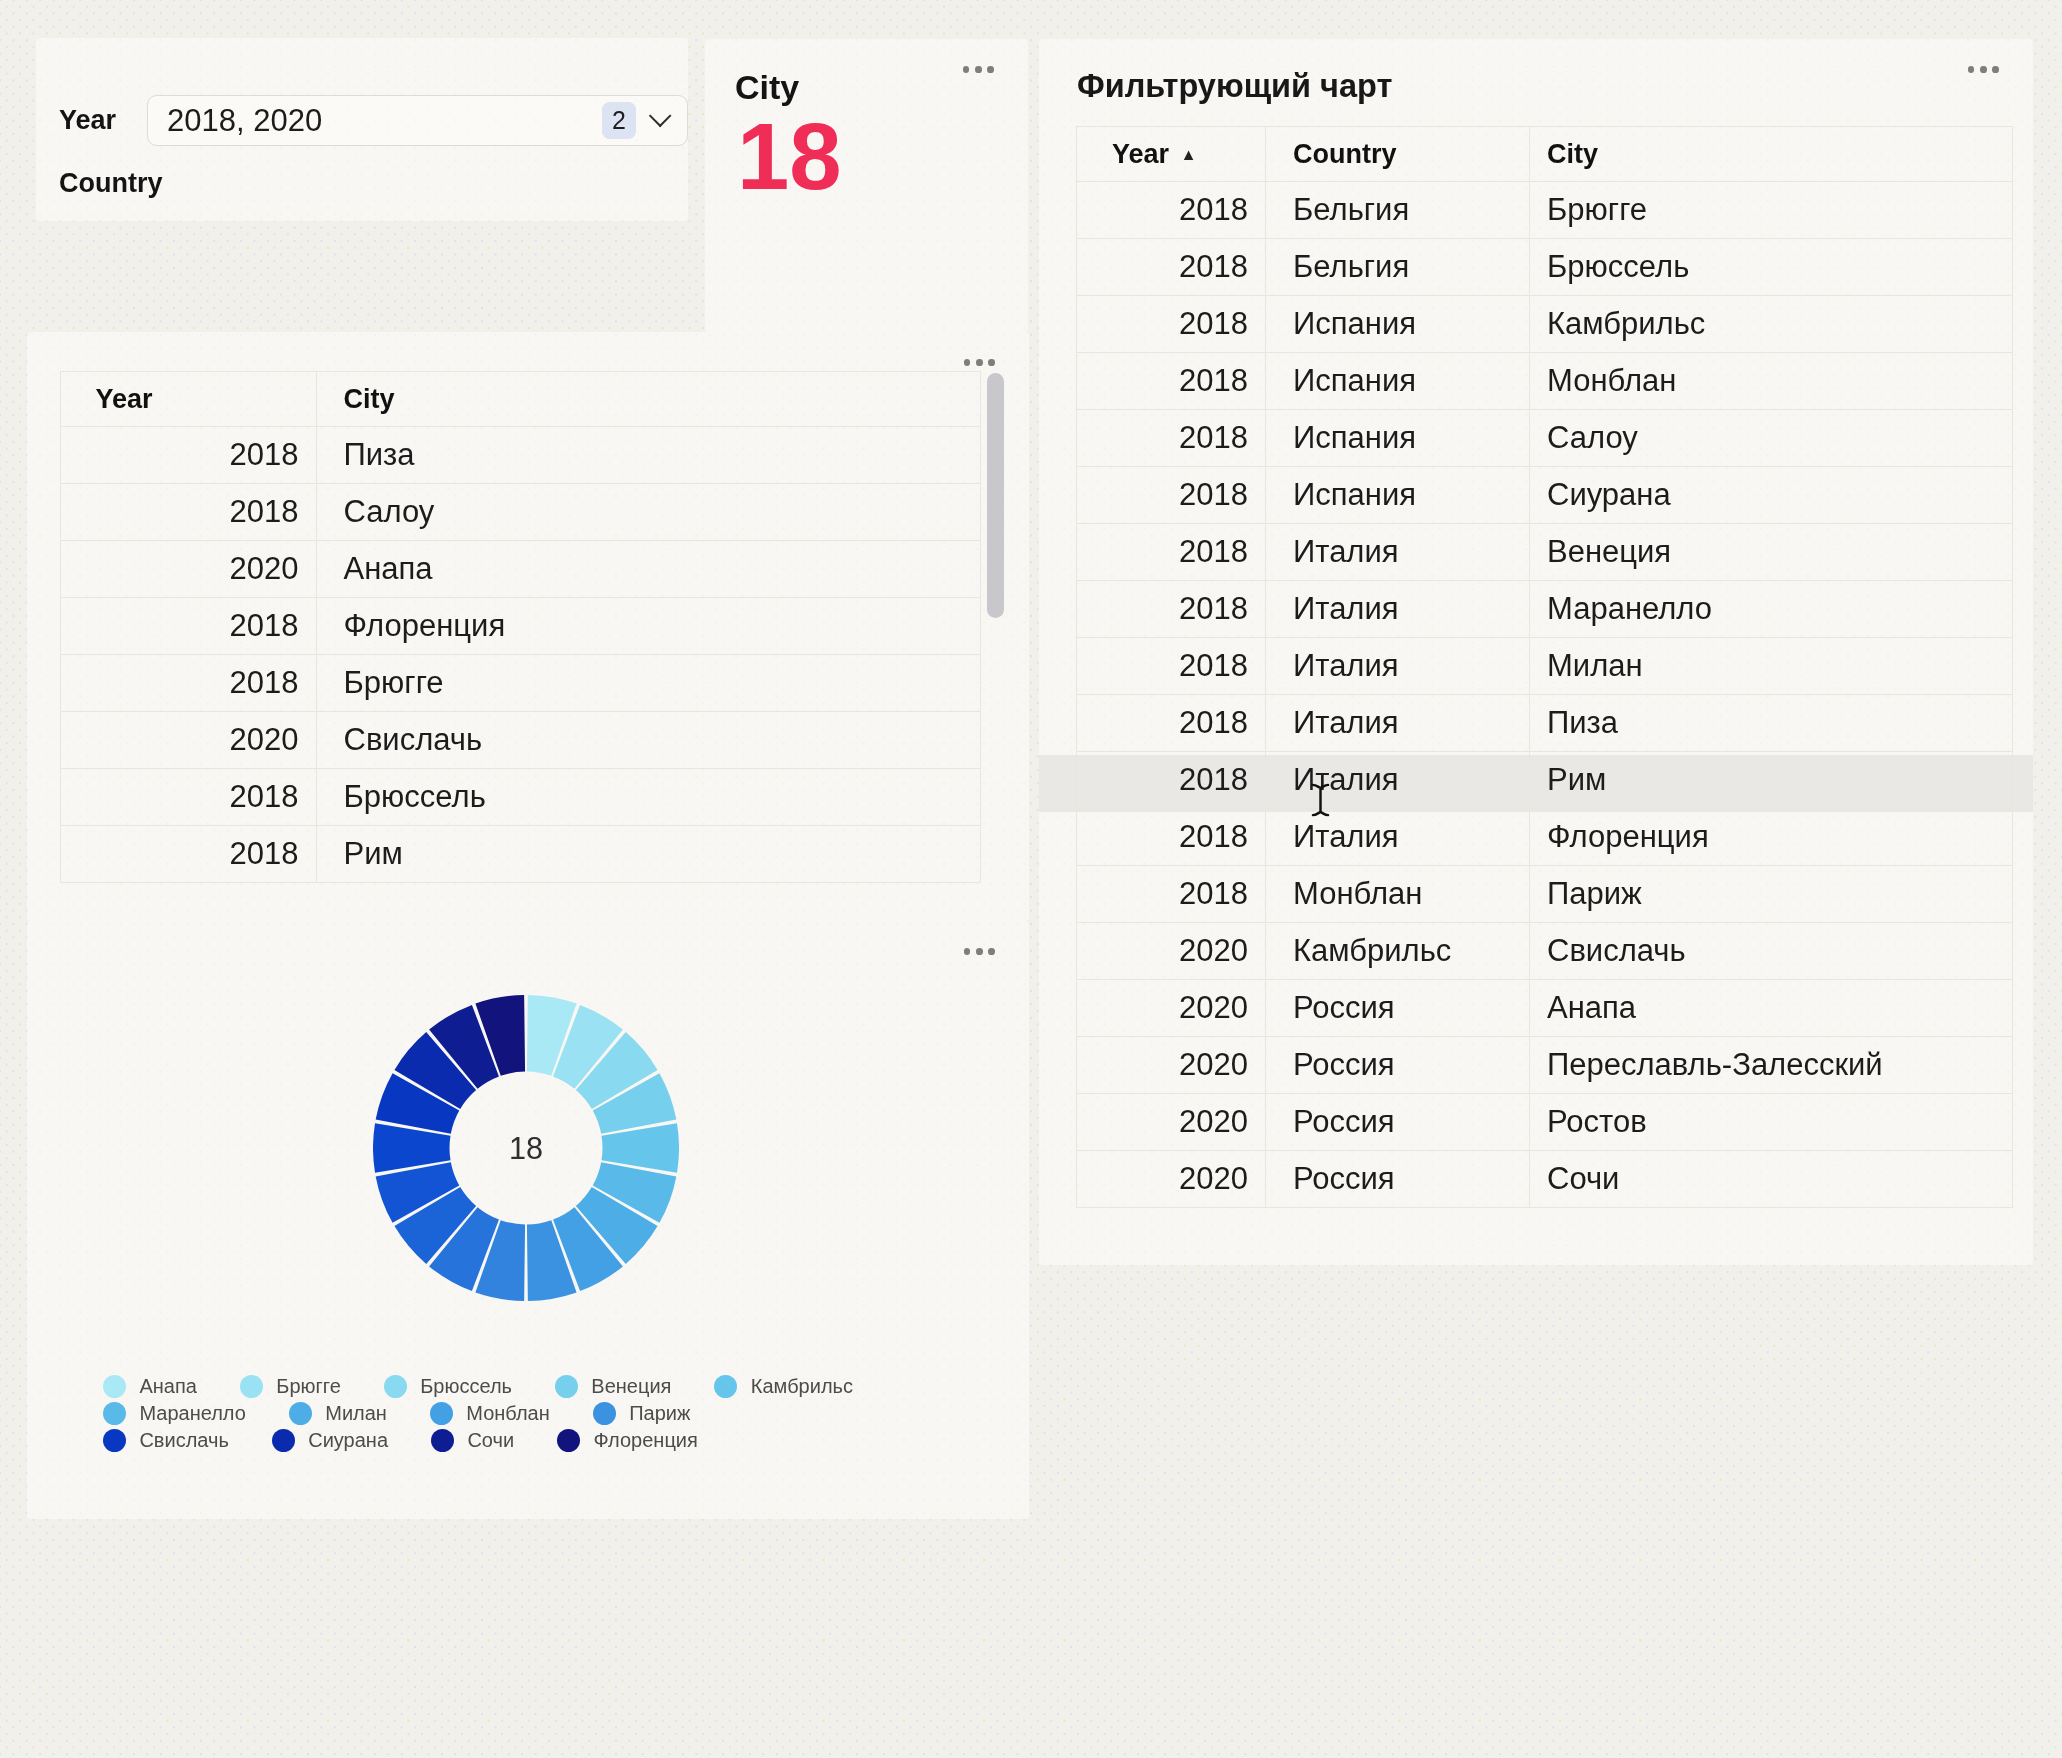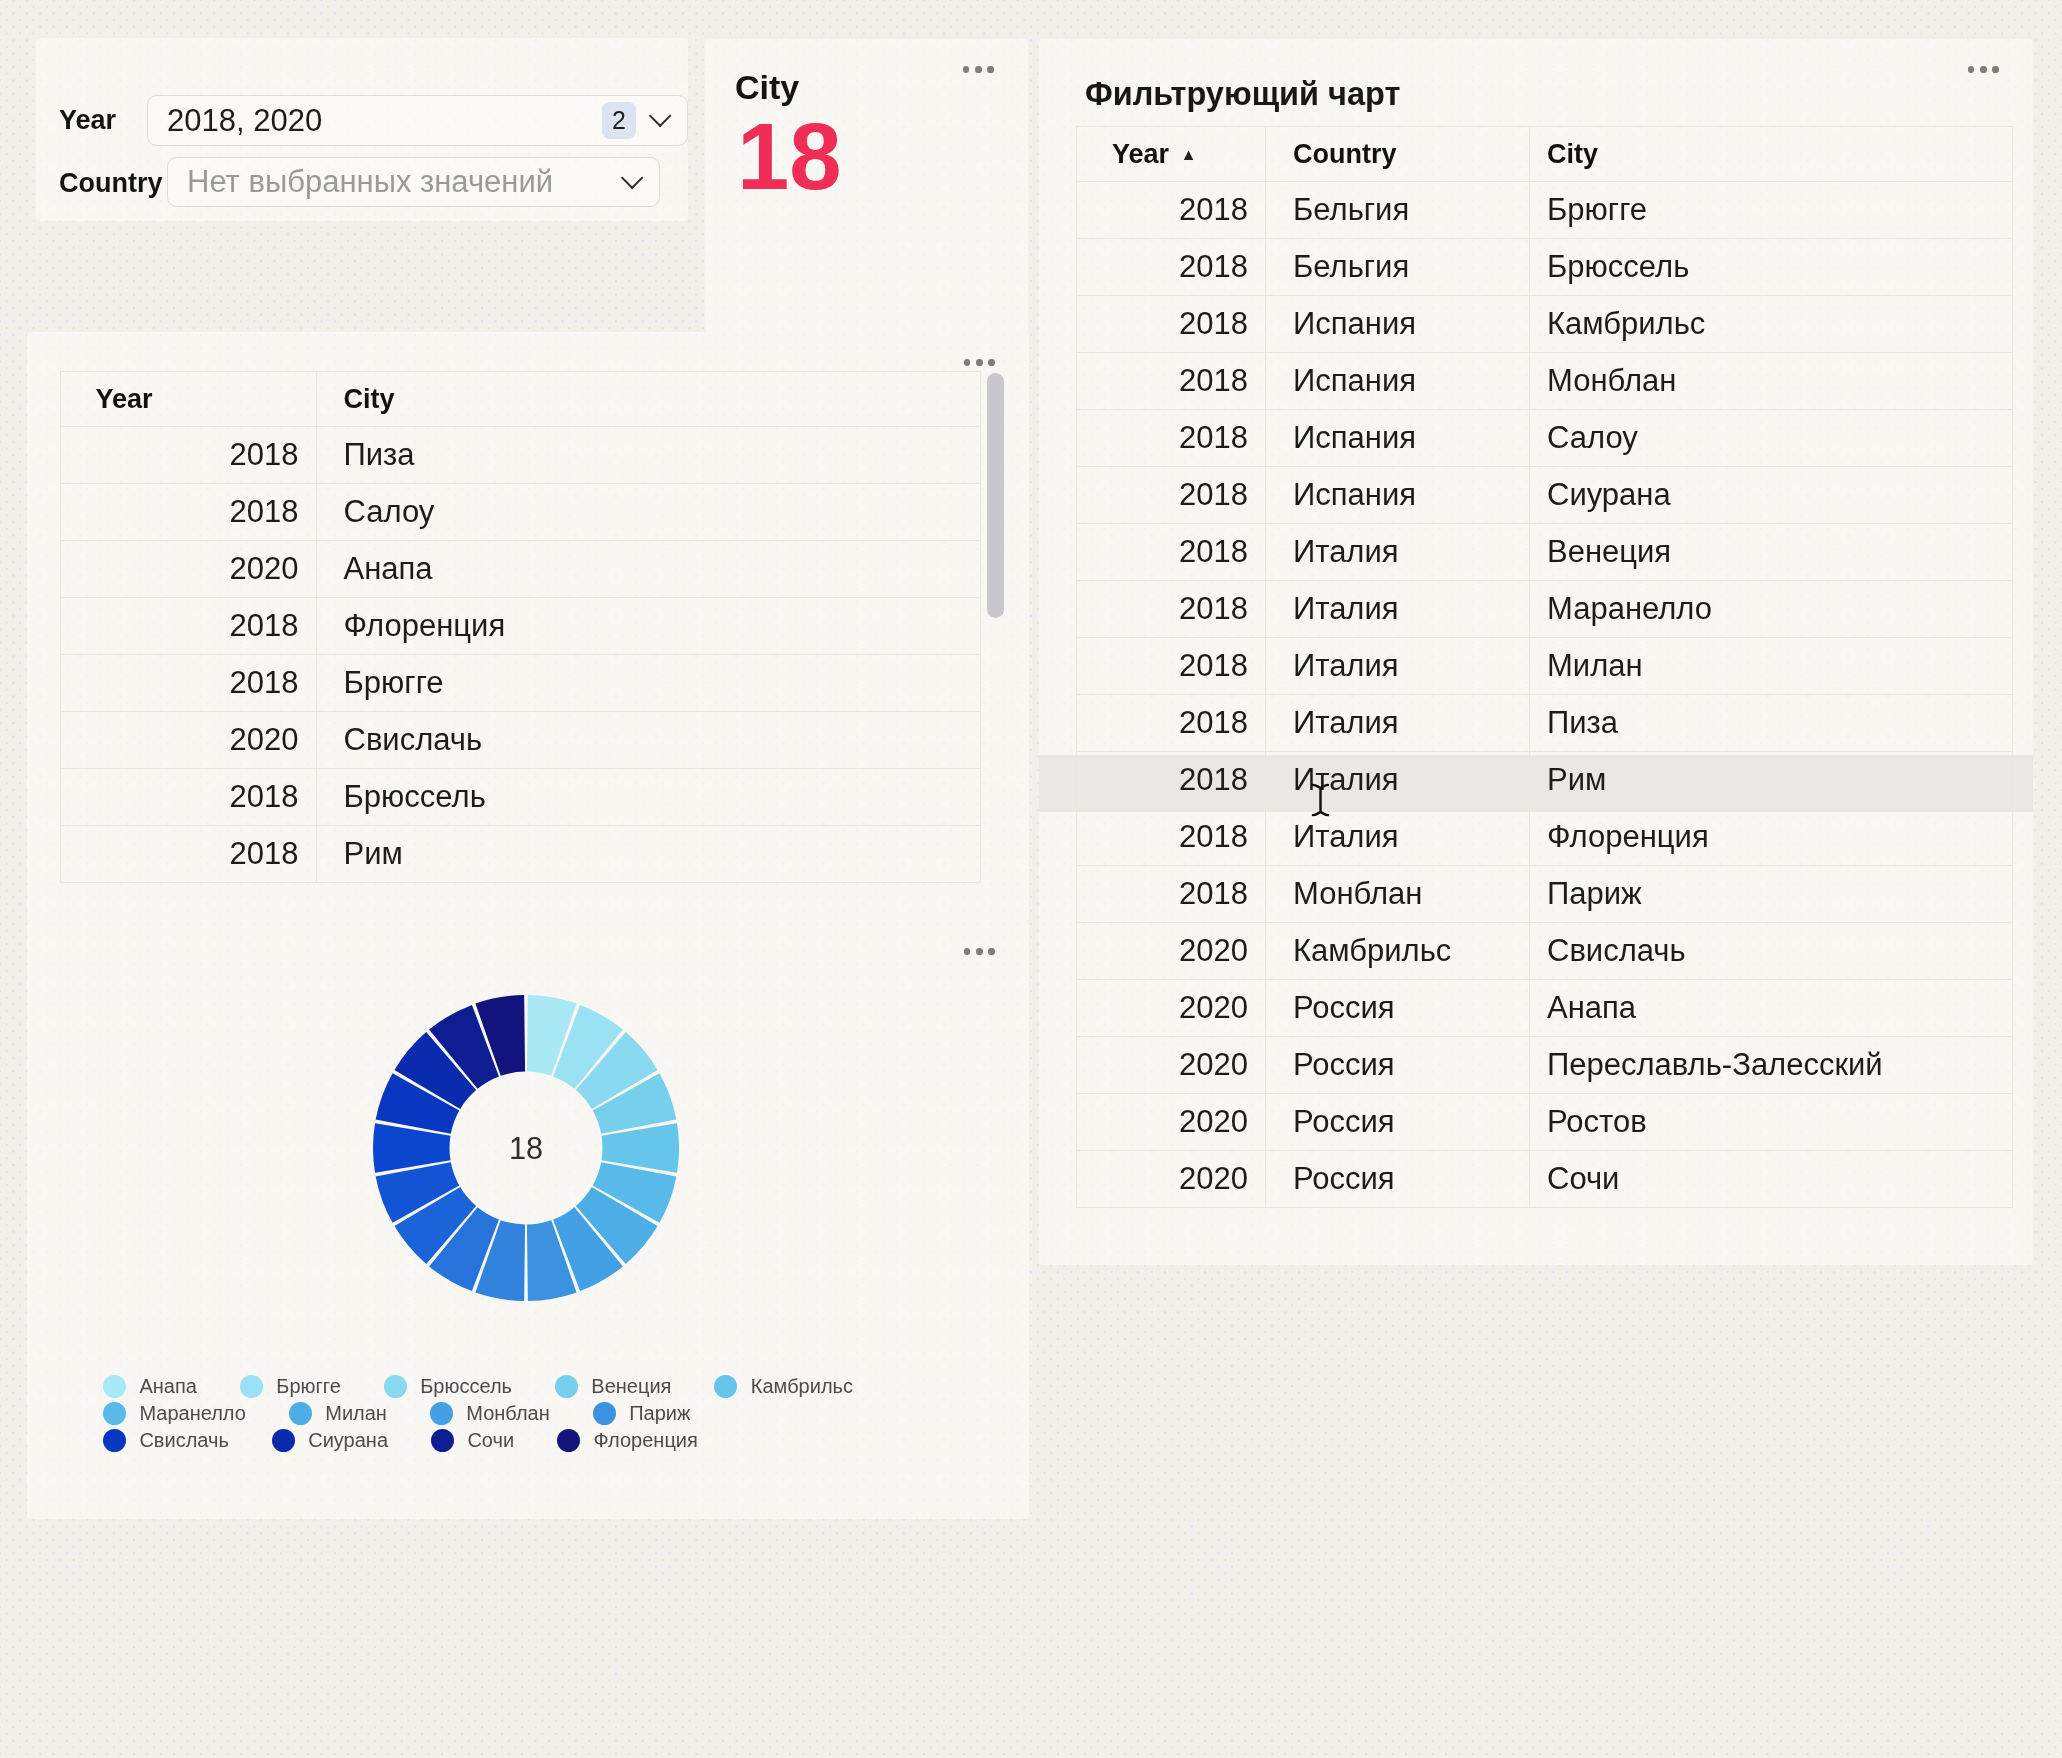--- a/index.html
+++ b/index.html
@@ -66,43 +66,39 @@
   .donut-card svg.donut{position:absolute;left:346px;top:74px;}
   .legend{position:absolute;left:76px;top:454px;display:flex;flex-direction:column;gap:3.8px;}
   .legend-row{display:flex;column-gap:43px;align-items:center;height:23px;}
   .legend-item{display:flex;align-items:center;gap:13.4px;cursor:pointer;}
   .ldot{width:23px;height:23px;border-radius:50%;flex:none;}
   .ltext{font-size:20px;color:#4c4c4c;line-height:23px;}
   .donut-center{font-size:32px;fill:#2f2f2f;}
 
   
   .right-card{left:1039px;top:39px;width:994px;height:1226px;}
-  .right-card h2{position:absolute;left:38px;top:29px;margin:8px;font-size:32.5px;font-weight:600;color:#181818;}
+  .right-card h2{position:absolute;left:38px;top:29px;margin:0;font-size:32.5px;font-weight:600;color:#181818;}
   .right-card table{position:absolute;left:37px;top:87px;width:936px;z-index:2;}
   .row-highlight{position:absolute;left:0;top:716px;width:994px;height:57px;background:#e9e8e4;z-index:1;}
   .sort-arrow{font-size:16.3px;margin-left:11.5px;position:relative;top:-2.9px;color:#222;}
   .ibeam{position:absolute;left:271px;top:744px;z-index:6;}
 </style>
 </head>
 <body>
 
 <div class="canvas">
 
   <section class="card filter-card">
     <span class="flabel year">Year</span>
     <div class="select year-select">
       <span class="value">2018, 2020</span>
       <span class="badge">2</span>
       <span class="chevron"></span>
     </div>
     <span class="flabel country">Country</span>
-    <div class="select country-select">
-      <span class="placeholder">Нет выбранных значений</span>
-      <span class="chevron"></span>
-    </div>
   </section>
 
   <section class="card city-card">
     <div class="dots">
         <i></i>
         <i></i>
         <i></i>
       </div>
     <h2>City</h2>
     <div class="big-number" style="color: rgb(239, 45, 86);">18</div>

